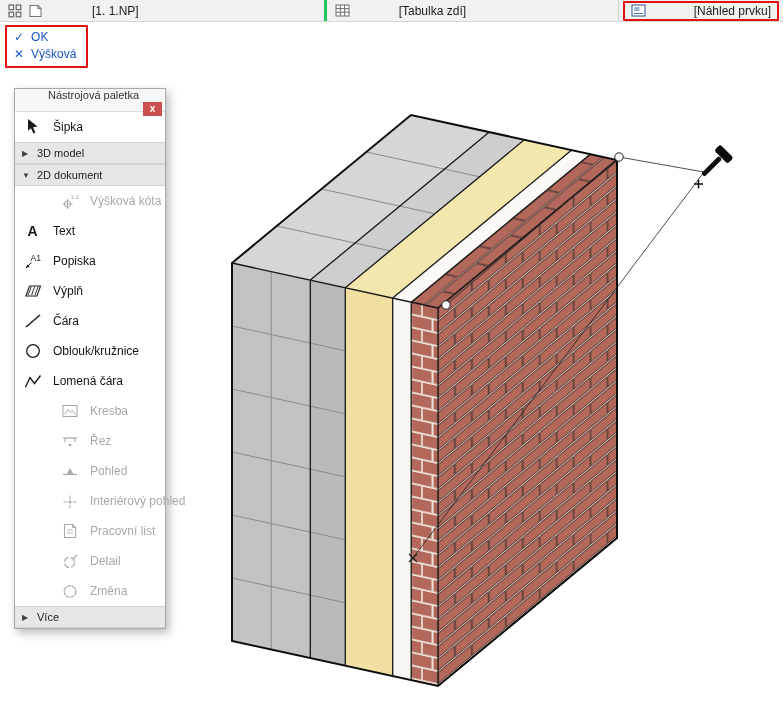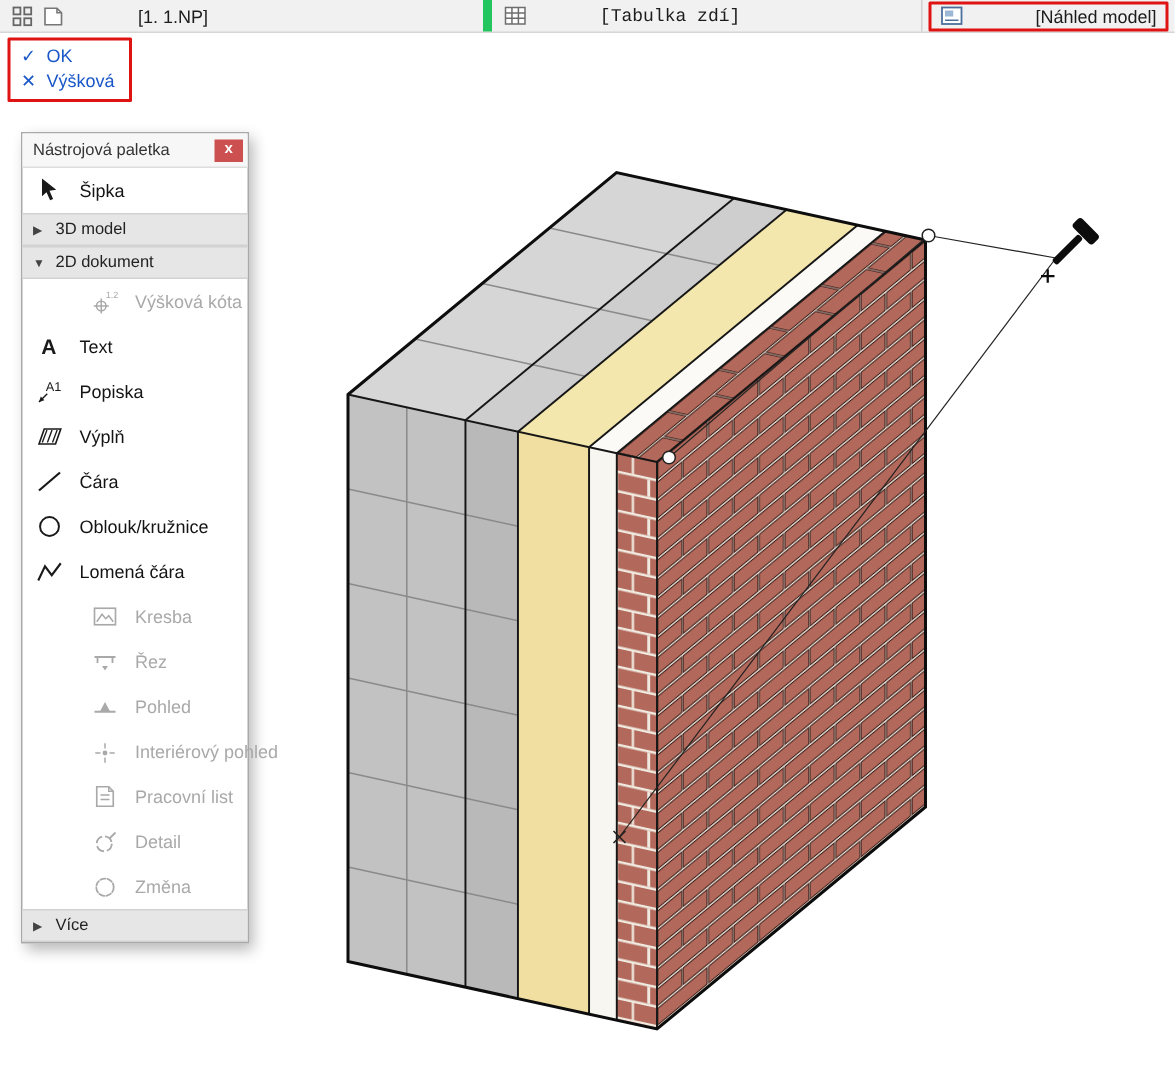--- a/index.html
+++ b/index.html
@@ -4,36 +4,36 @@
 <style>
   html,body{margin:0;padding:0;}
   body{width:783px;height:713px;position:relative;overflow:hidden;background:#fff;
        font-family:"Liberation Sans","DejaVu Sans",sans-serif;}
 
   
   .topbar{position:absolute;top:0;left:0;width:783px;height:22px;background:#f1f1f1;
           border-bottom:1px solid #d6d6d6;display:flex;z-index:30;box-sizing:border-box;}
   .tab{display:flex;align-items:center;gap:6px;padding:0 8px;box-sizing:border-box;height:100%;}
   .tab1{width:326px;}
-  .tab2{width:296px;border-left:6px solid #22c55e;font-family:Liberation Mono, monospace;}
+  .tab2{width:296px;border-left:3px solid #22c55e;}
   .tab3{flex:1;border-left:1px solid #d0d0d0;padding:0 4px;}
   .tab-label{font-size:12px;color:#1c1c1c;white-space:nowrap;margin-left:43px;}
   .hl{border:2px solid #e01313;display:flex;align-items:center;gap:5px;padding:1px 6px;border-radius:1px;}
 
   
   .confirm{position:absolute;top:25px;left:5px;border:2px solid #e01313;border-radius:1px;
            padding:3px 10px 5px 7px;z-index:25;display:flex;flex-direction:column;gap:3px;background:rgba(255,255,255,0.0);}
   .confirm-row{display:flex;align-items:center;gap:7px;font-size:12px;color:#1a57c9;cursor:pointer;white-space:nowrap;}
   .confirm-row .ci{font-size:12px;font-weight:bold;color:#1a57c9;}
 
   
   .palette{position:absolute;top:88px;left:14px;width:150px;background:#fff;border:1px solid #a9a9a9;
            box-shadow:3px 4px 9px rgba(0,0,0,0.28);z-index:20;}
   .ptitle{height:23px;display:flex;align-items:center;padding-left:7px;font-size:11px;color:#333;
-          background:#f7f7f7;border-bottom:1px solid #ddd;box-sizing:border-box;}
+          background:#f7f7f7;border-bottom:1px solid #ddd;box-sizing:border-box;flex-direction:column;}
   .close-btn{margin-left:auto;margin-right:3px;margin-top:1px;width:19px;height:15px;background:#cd5050;
              color:#fff;font-size:10px;line-height:14px;text-align:center;font-weight:bold;cursor:pointer;}
   .trow{height:30px;display:flex;align-items:center;padding-left:7px;gap:9px;font-size:12px;color:#141414;cursor:pointer;}
   .trow.sel{background:#cde5f9;}
   .trow.dis{color:#a9a9a9;padding-left:44px;}
   .ticon{width:22px;height:20px;display:flex;align-items:center;justify-content:center;color:#1a1a1a;flex:0 0 22px;}
   .trow.dis .ticon{color:#a9a9a9;}
   .tlabel{white-space:nowrap;}
   .shead{height:22px;background:#e6e6e6;display:flex;align-items:center;gap:6px;padding-left:7px;font-size:11px;
          color:#222;border-top:1px solid #d2d2d2;border-bottom:1px solid #d2d2d2;box-sizing:border-box;cursor:pointer;}
@@ -176,21 +176,21 @@
     <span class="tab-label">[Tabulka zdí]</span>
   </div>
 
   <div class="tab tab3">
     <div class="hl">
       <svg width="15" height="13" viewBox="0 0 15 13">
         <rect x="1" y="1" width="13" height="11" fill="#fff" stroke="#4d6f9d" stroke-width="1.2"></rect>
         <rect x="3" y="3" width="5.5" height="4" fill="#9db8d6"></rect>
         <line x1="3" y1="9.5" x2="12" y2="9.5" stroke="#4d6f9d" stroke-width="1"></line>
       </svg>
-      <span class="tab-label">[Náhled model]</span>
+      <span class="tab-label">[Náhled prvku]</span>
     </div>
   </div>
 </div>
 
 <div class="confirm">
   <div class="confirm-row">
     <span class="ci">✓</span>
     <span>OK</span>
   </div>
   <div class="confirm-row">

